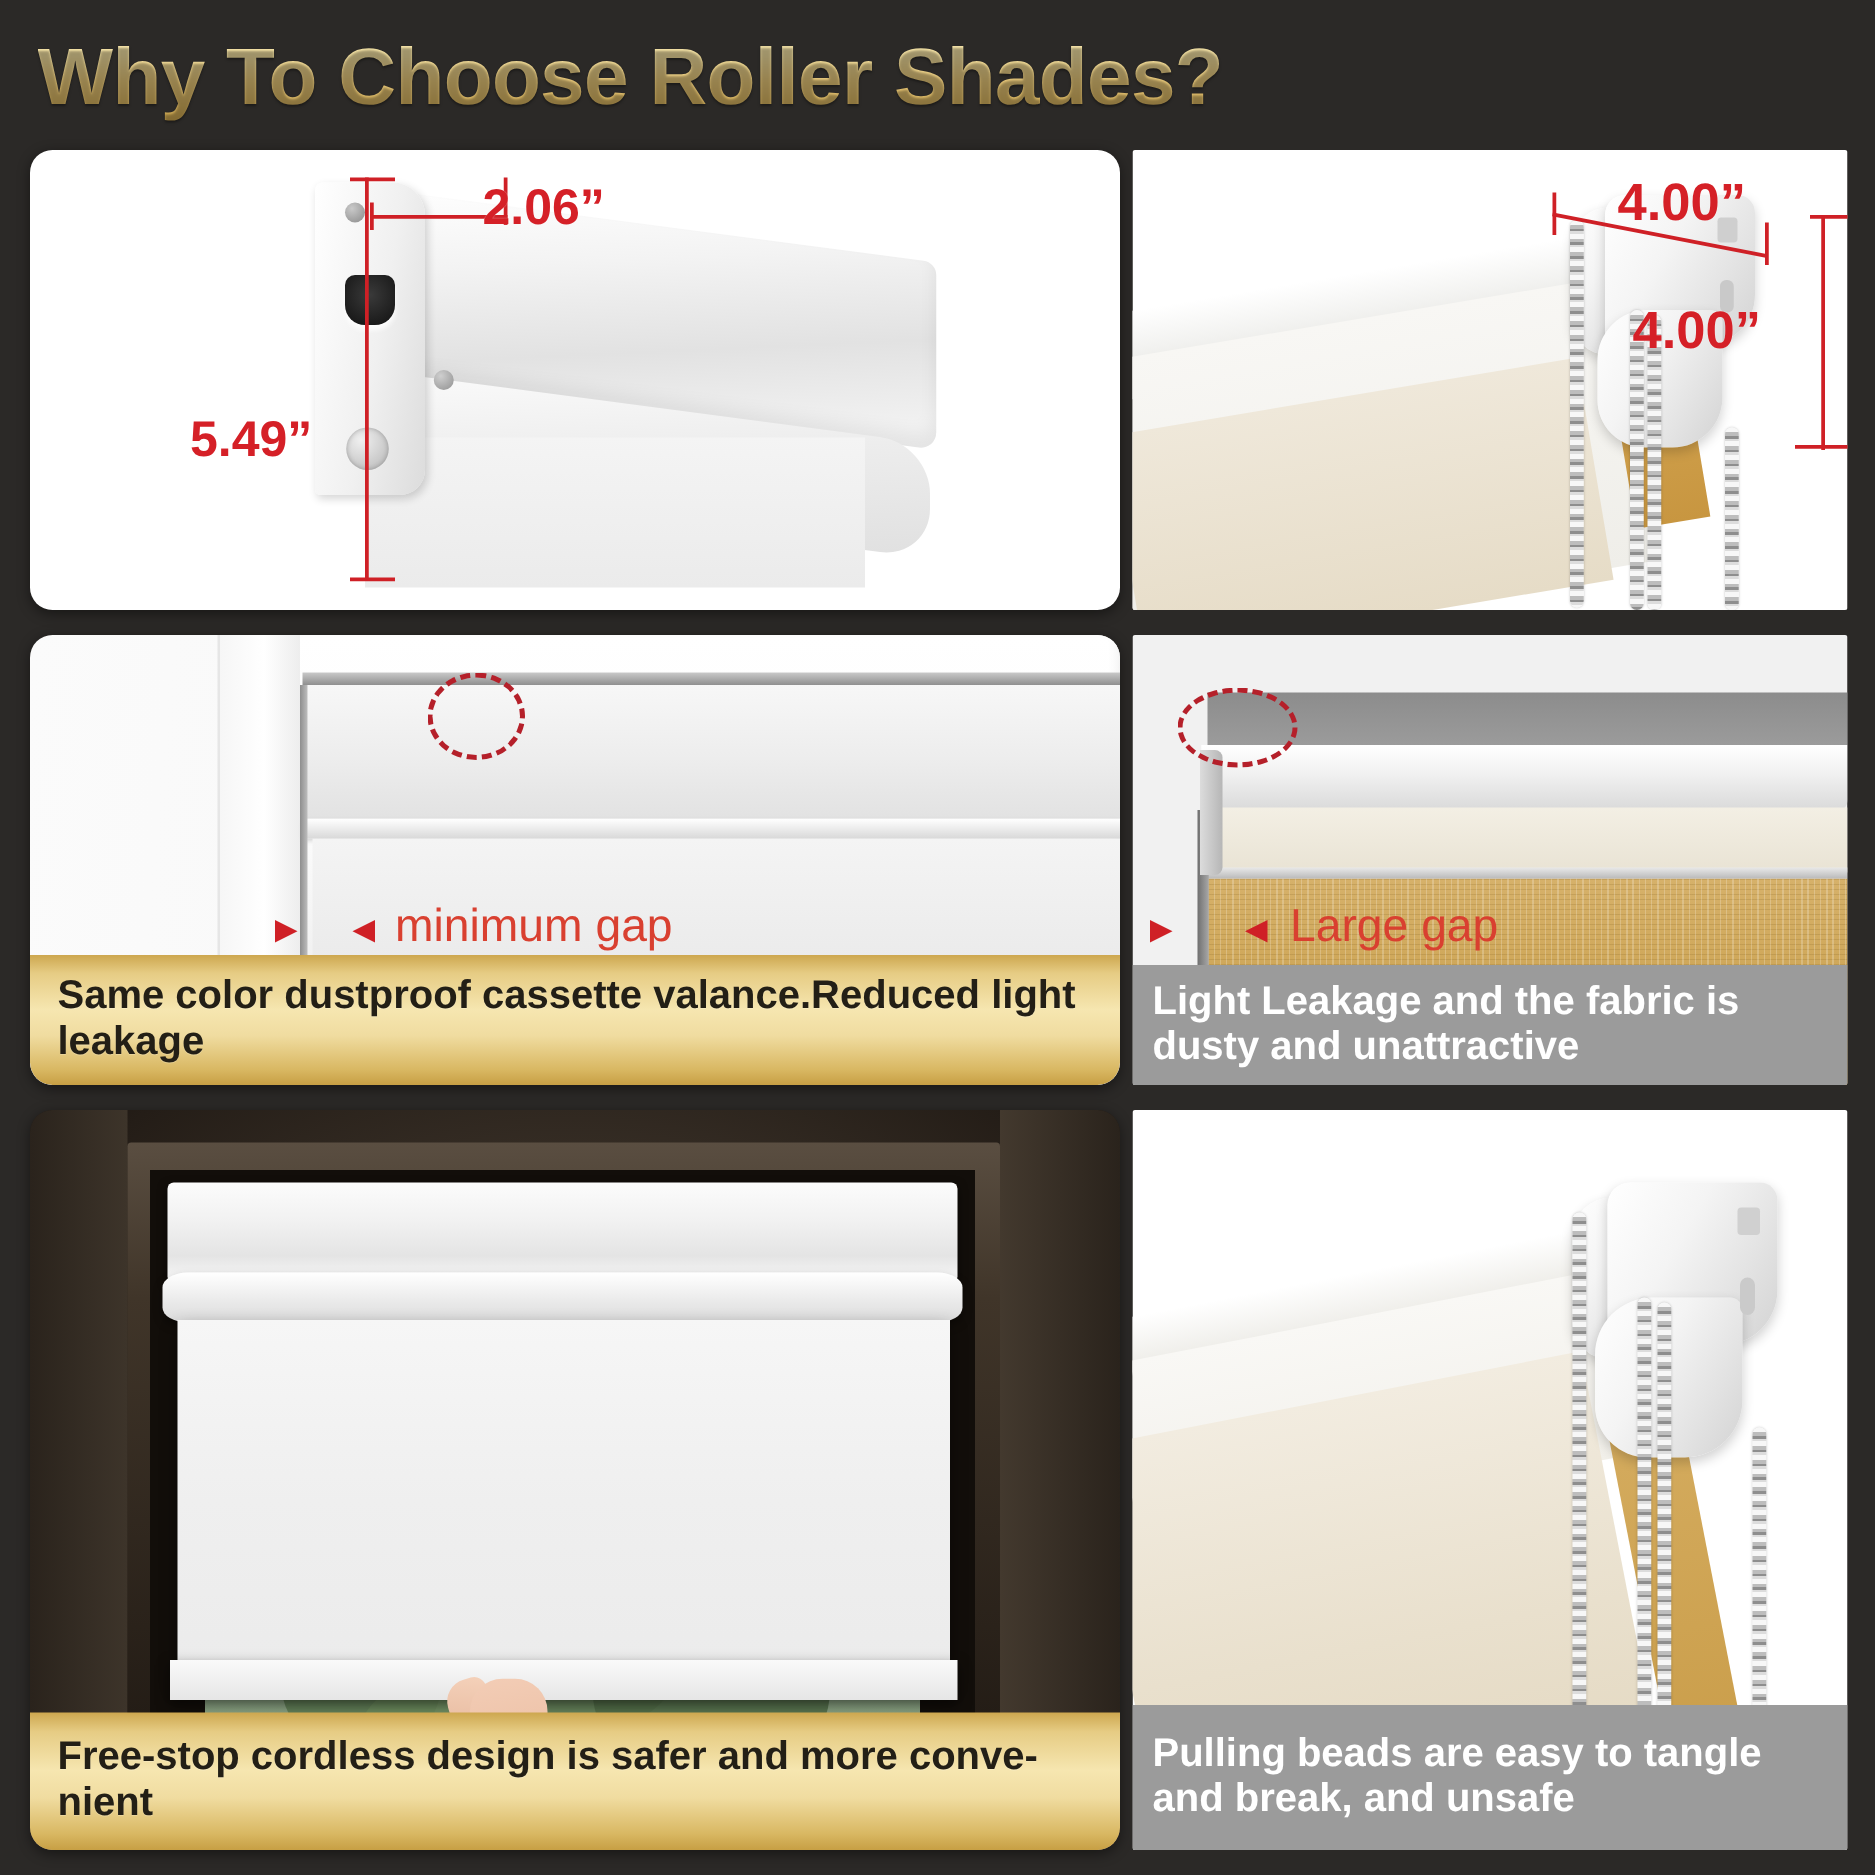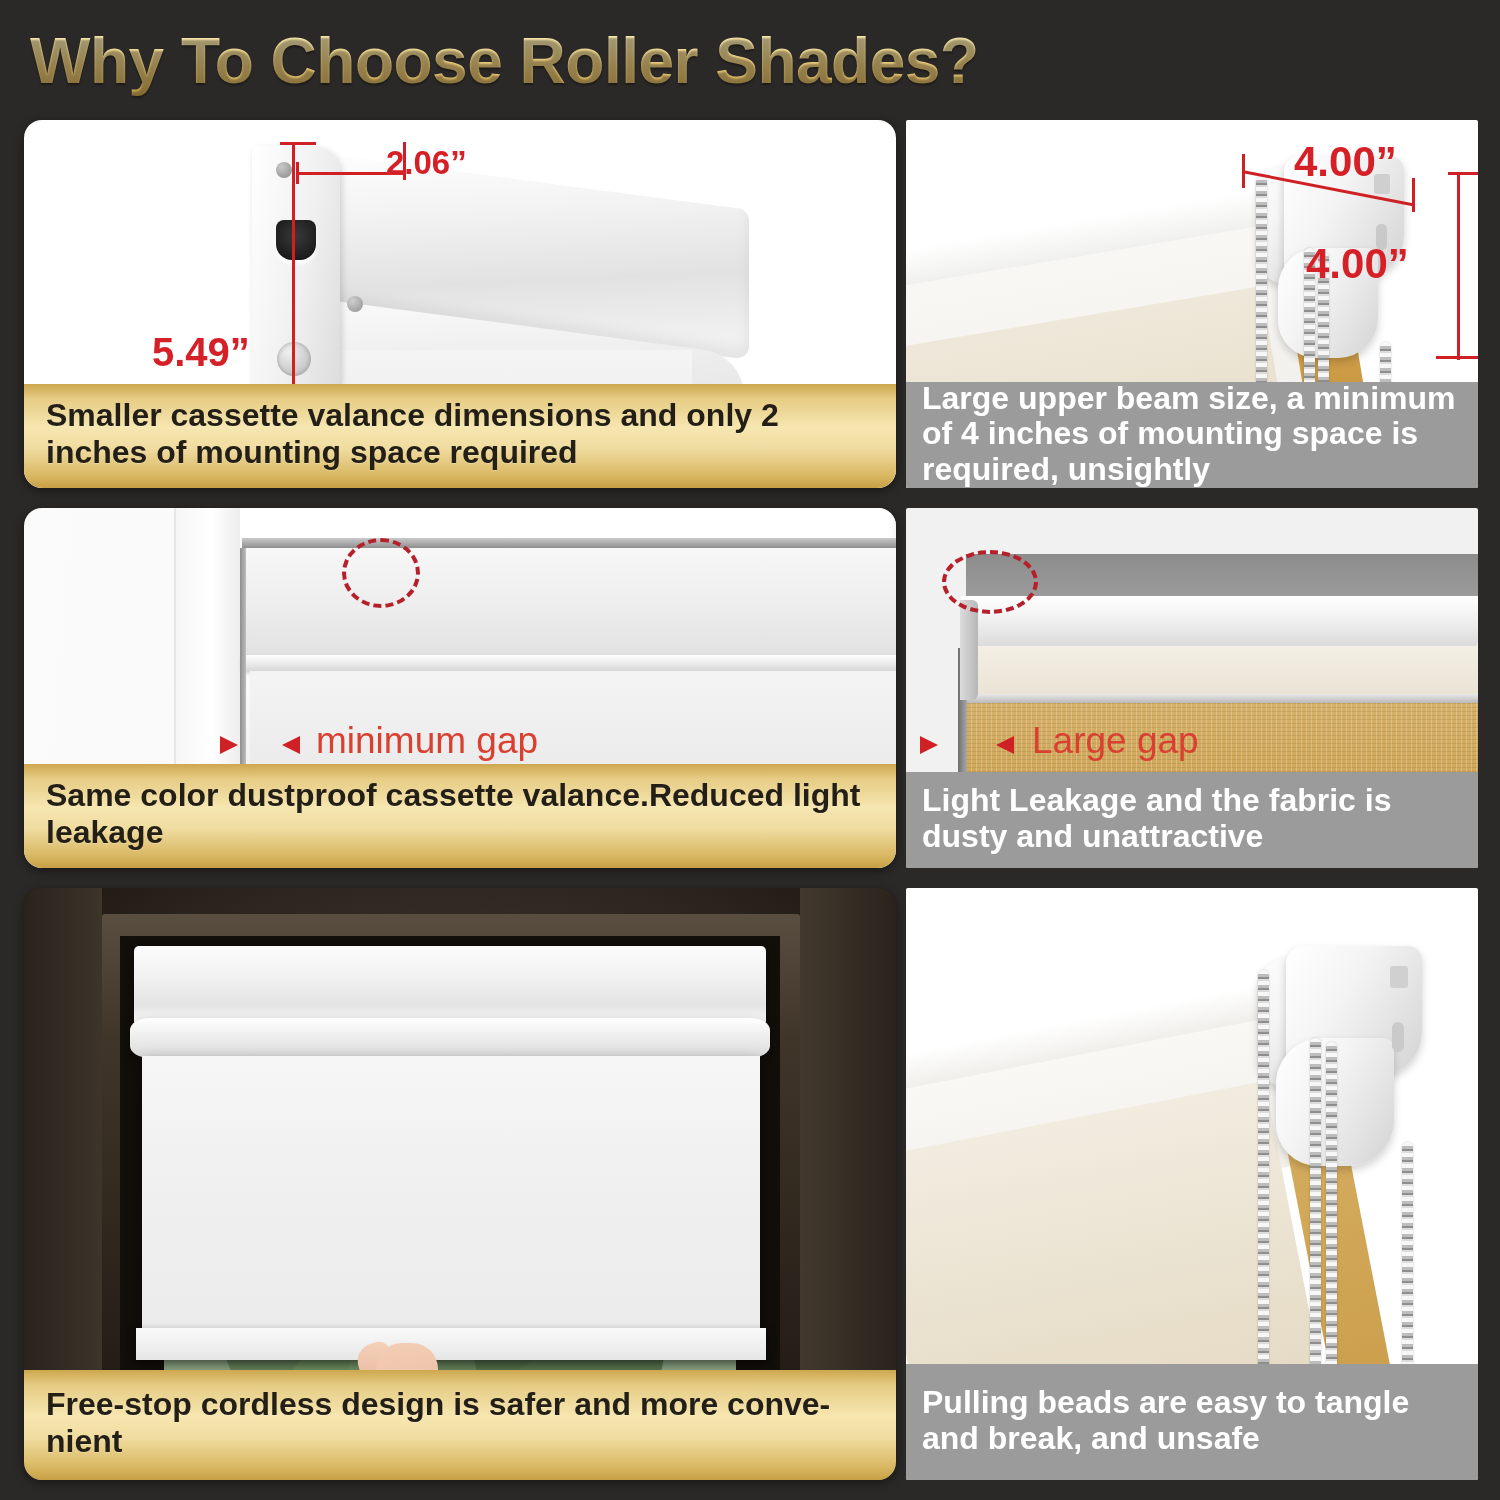--- a/index.html
+++ b/index.html
@@ -315,31 +315,28 @@
     <div id="p1-fabric-drop" class="streak"></div>
     <div id="p1-endcap"></div>
     <div id="p1-endcap-slot"></div>
     <div id="p1-screw-top"></div>
     <div id="p1-screw-mid"></div>
     <div id="p1-screw-bot"></div>
 
     <div class="dim-line-h" style="left:272px;top:52px;width:110px;"></div>
     <div class="tick-v" style="left:272px;top:42px;height:22px;"></div>
     <div class="tick-v" style="left:379px;top:22px;height:38px;"></div>
-    <div class="dim-label" style="left:362px;top:24px;font-size:33px;">2.06”</div>
+    <div class="dim-label" style="left:362px;top:24px;font-size:40px;">2.06”</div>
 
     <div class="dim-line-v" style="left:268px;top:22px;height:322px;"></div>
     <div class="tick-h" style="left:256px;top:22px;width:36px;"></div>
     <div class="tick-h" style="left:256px;top:342px;width:36px;"></div>
     <div class="dim-label" style="left:128px;top:210px;font-size:40px;">5.49”</div>
   </div>
 
-  <div class="caption gold cap-r1-l">
-    <span>Smaller cassette valance dimensions and only 2 inches of mounting space required</span>
-  </div>
 </div>
 
 <div class="panel right row1">
   <div class="photo">
     <div class="bg-white"></div>
 
     <div id="p2-roll-top" class="weave"></div>
     <div id="p2-fabric-white" class="weave"></div>
     <div id="p2-fabric-beige" class="weave"></div>
     <div id="p2-tan"></div>
@@ -359,23 +356,20 @@
     <div class="tick-v" style="left:336px;top:34px;height:34px;"></div>
     <div class="tick-v" style="left:506px;top:58px;height:34px;"></div>
     <div class="dim-label" style="left:388px;top:18px;font-size:42px;">4.00”</div>
 
     <div class="dim-line-v" style="left:551px;top:52px;height:188px;"></div>
     <div class="tick-h" style="left:542px;top:52px;width:36px;"></div>
     <div class="tick-h" style="left:530px;top:236px;width:44px;"></div>
     <div class="dim-label" style="left:400px;top:120px;font-size:42px;">4.00”</div>
   </div>
 
-  <div class="caption gray cap-r1-r">
-    <span>Large upper beam size, a minimum of 4 inches of mounting space is required, unsightly</span>
-  </div>
 </div>
 
 <div class="panel left row2">
   <div class="photo">
     <div id="p3-wall"></div>
     <div id="p3-frame-outer"></div>
     <div id="p3-frame-bevel"></div>
     <div id="p3-headrail"></div>
     <div id="p3-shade-top" class="streak"></div>
     <div id="p3-valance-edge"></div>

